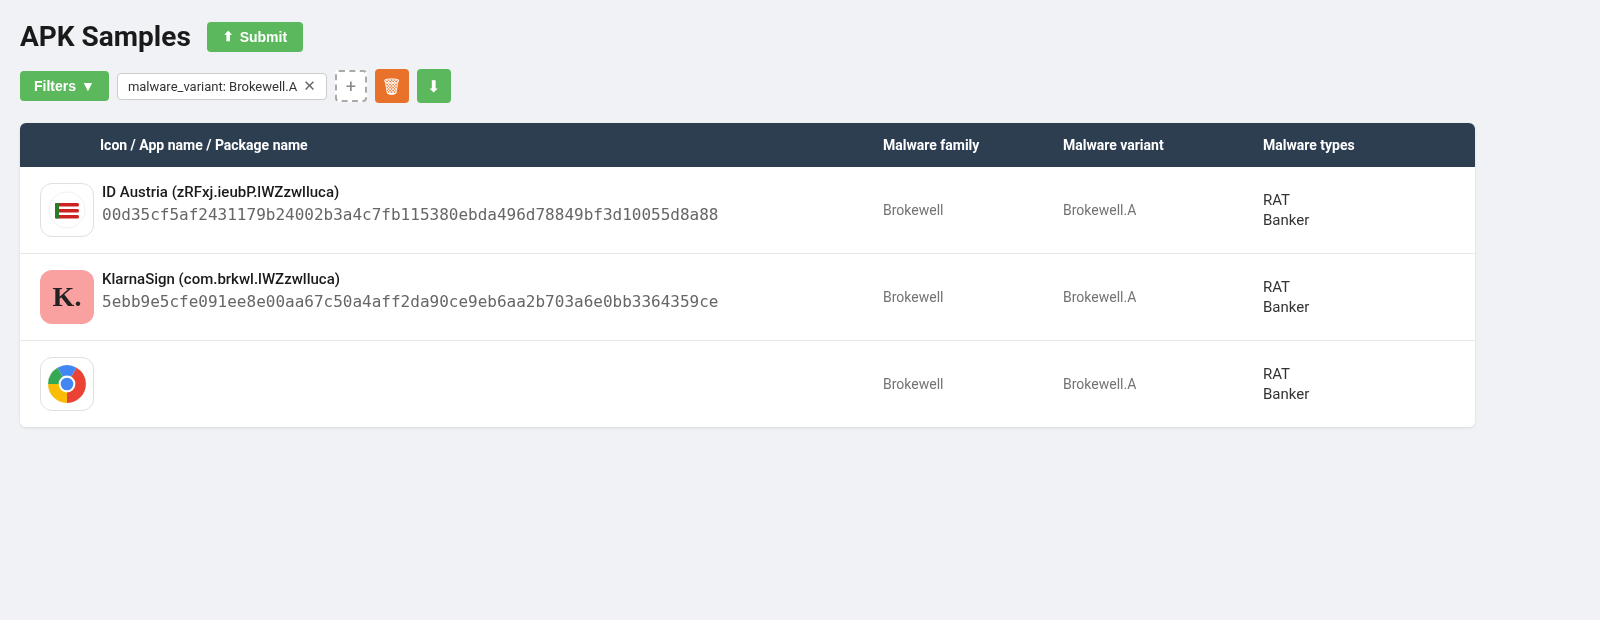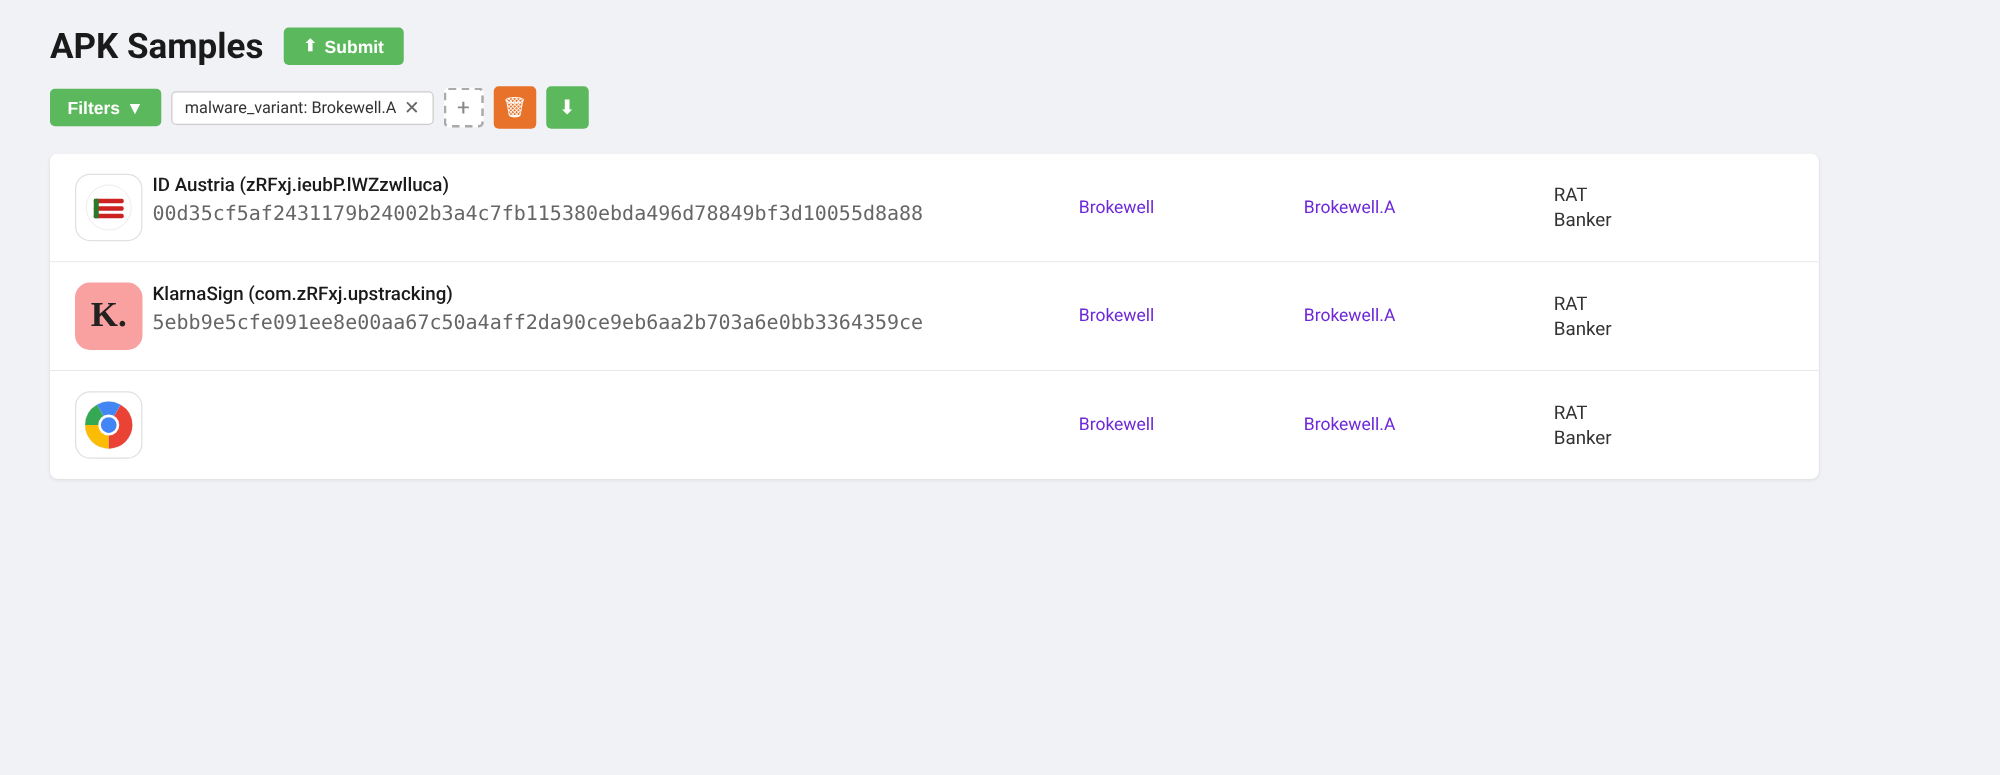--- a/index.html
+++ b/index.html
@@ -6,21 +6,21 @@
     body {
       font-family: -apple-system, BlinkMacSystemFont, 'Segoe UI', Roboto, sans-serif;
       background: #f0f2f5;
       color: #333;
       font-size: 14px;
     }
     .page {
       width: 1495px;
       min-height: 620px;
       background: #f0f2f5;
-      padding: 20px 40px;
+      padding: 20px 20px;
     }
     .header-row {
       display: flex;
       align-items: center;
       gap: 16px;
       margin-bottom: 16px;
     }
     .page-title {
       font-size: 28px;
       font-weight: 700;
@@ -171,21 +171,21 @@
       margin-bottom: 4px;
     }
     .app-info .app-hash {
       font-size: 16px;
       color: #666;
       font-family: monospace;
     }
     .col-val {
       padding: 0 8px;
       font-size: 14px;
-      color: #6d28d9;
+      color: #737373;
     }
     .malware-types {
       display: flex;
       flex-direction: column;
       gap: 2px;
       padding: 0 8px;
     }
     .malware-types span {
       font-size: 15px;
       color: #333;
@@ -244,20 +244,26 @@
     <button class="delete-btn">
       <span>🗑</span>
     </button>
     <button class="download-btn">
       <span>⬇</span>
     </button>
   </div>
 
   <div class="table-wrapper">
 
+    <div class="table-header">
+      <div class="col">Icon / App name / Package name</div>
+      <div class="col">Malware family</div>
+      <div class="col">Malware variant</div>
+      <div class="col">Malware types</div>
+    </div>
 
     <div class="table-row">
       <div class="app-cell">
         <div class="app-icon icon-id-austria">
           <svg viewBox="0 0 40 40" xmlns="http://www.w3.org/2000/svg">
             <circle cx="20" cy="20" r="18" fill="white" stroke="#e0e0e0" stroke-width="0.5"></circle>
             <rect x="8" y="13" width="24" height="3.5" rx="1.5" fill="#cc2222"></rect>
             <rect x="8" y="19" width="24" height="3.5" rx="1.5" fill="#cc2222"></rect>
             <rect x="8" y="25" width="24" height="3.5" rx="1.5" fill="#cc2222"></rect>
             <rect x="8" y="13" width="4" height="15.5" rx="1" fill="#2a7a2a"></rect>
@@ -275,21 +281,21 @@
         <span>Banker</span>
       </div>
     </div>
 
     <div class="table-row">
       <div class="app-cell">
         <div class="app-icon icon-klarna">
           <span class="klarna-letter">K.</span>
         </div>
         <div class="app-info">
-          <div class="app-name">KlarnaSign (com.zRFxj.upstracking)</div>
+          <div class="app-name">KlarnaSign (com.brkwl.lWZzwlluca)</div>
           <div class="app-hash">5ebb9e5cfe091ee8e00aa67c50a4aff2da90ce9eb6aa2b703a6e0bb3364359ce</div>
         </div>
       </div>
       <div class="col-val">Brokewell</div>
       <div class="col-val">Brokewell.A</div>
       <div class="malware-types">
         <span>RAT</span>
         <span>Banker</span>
       </div>
     </div>

